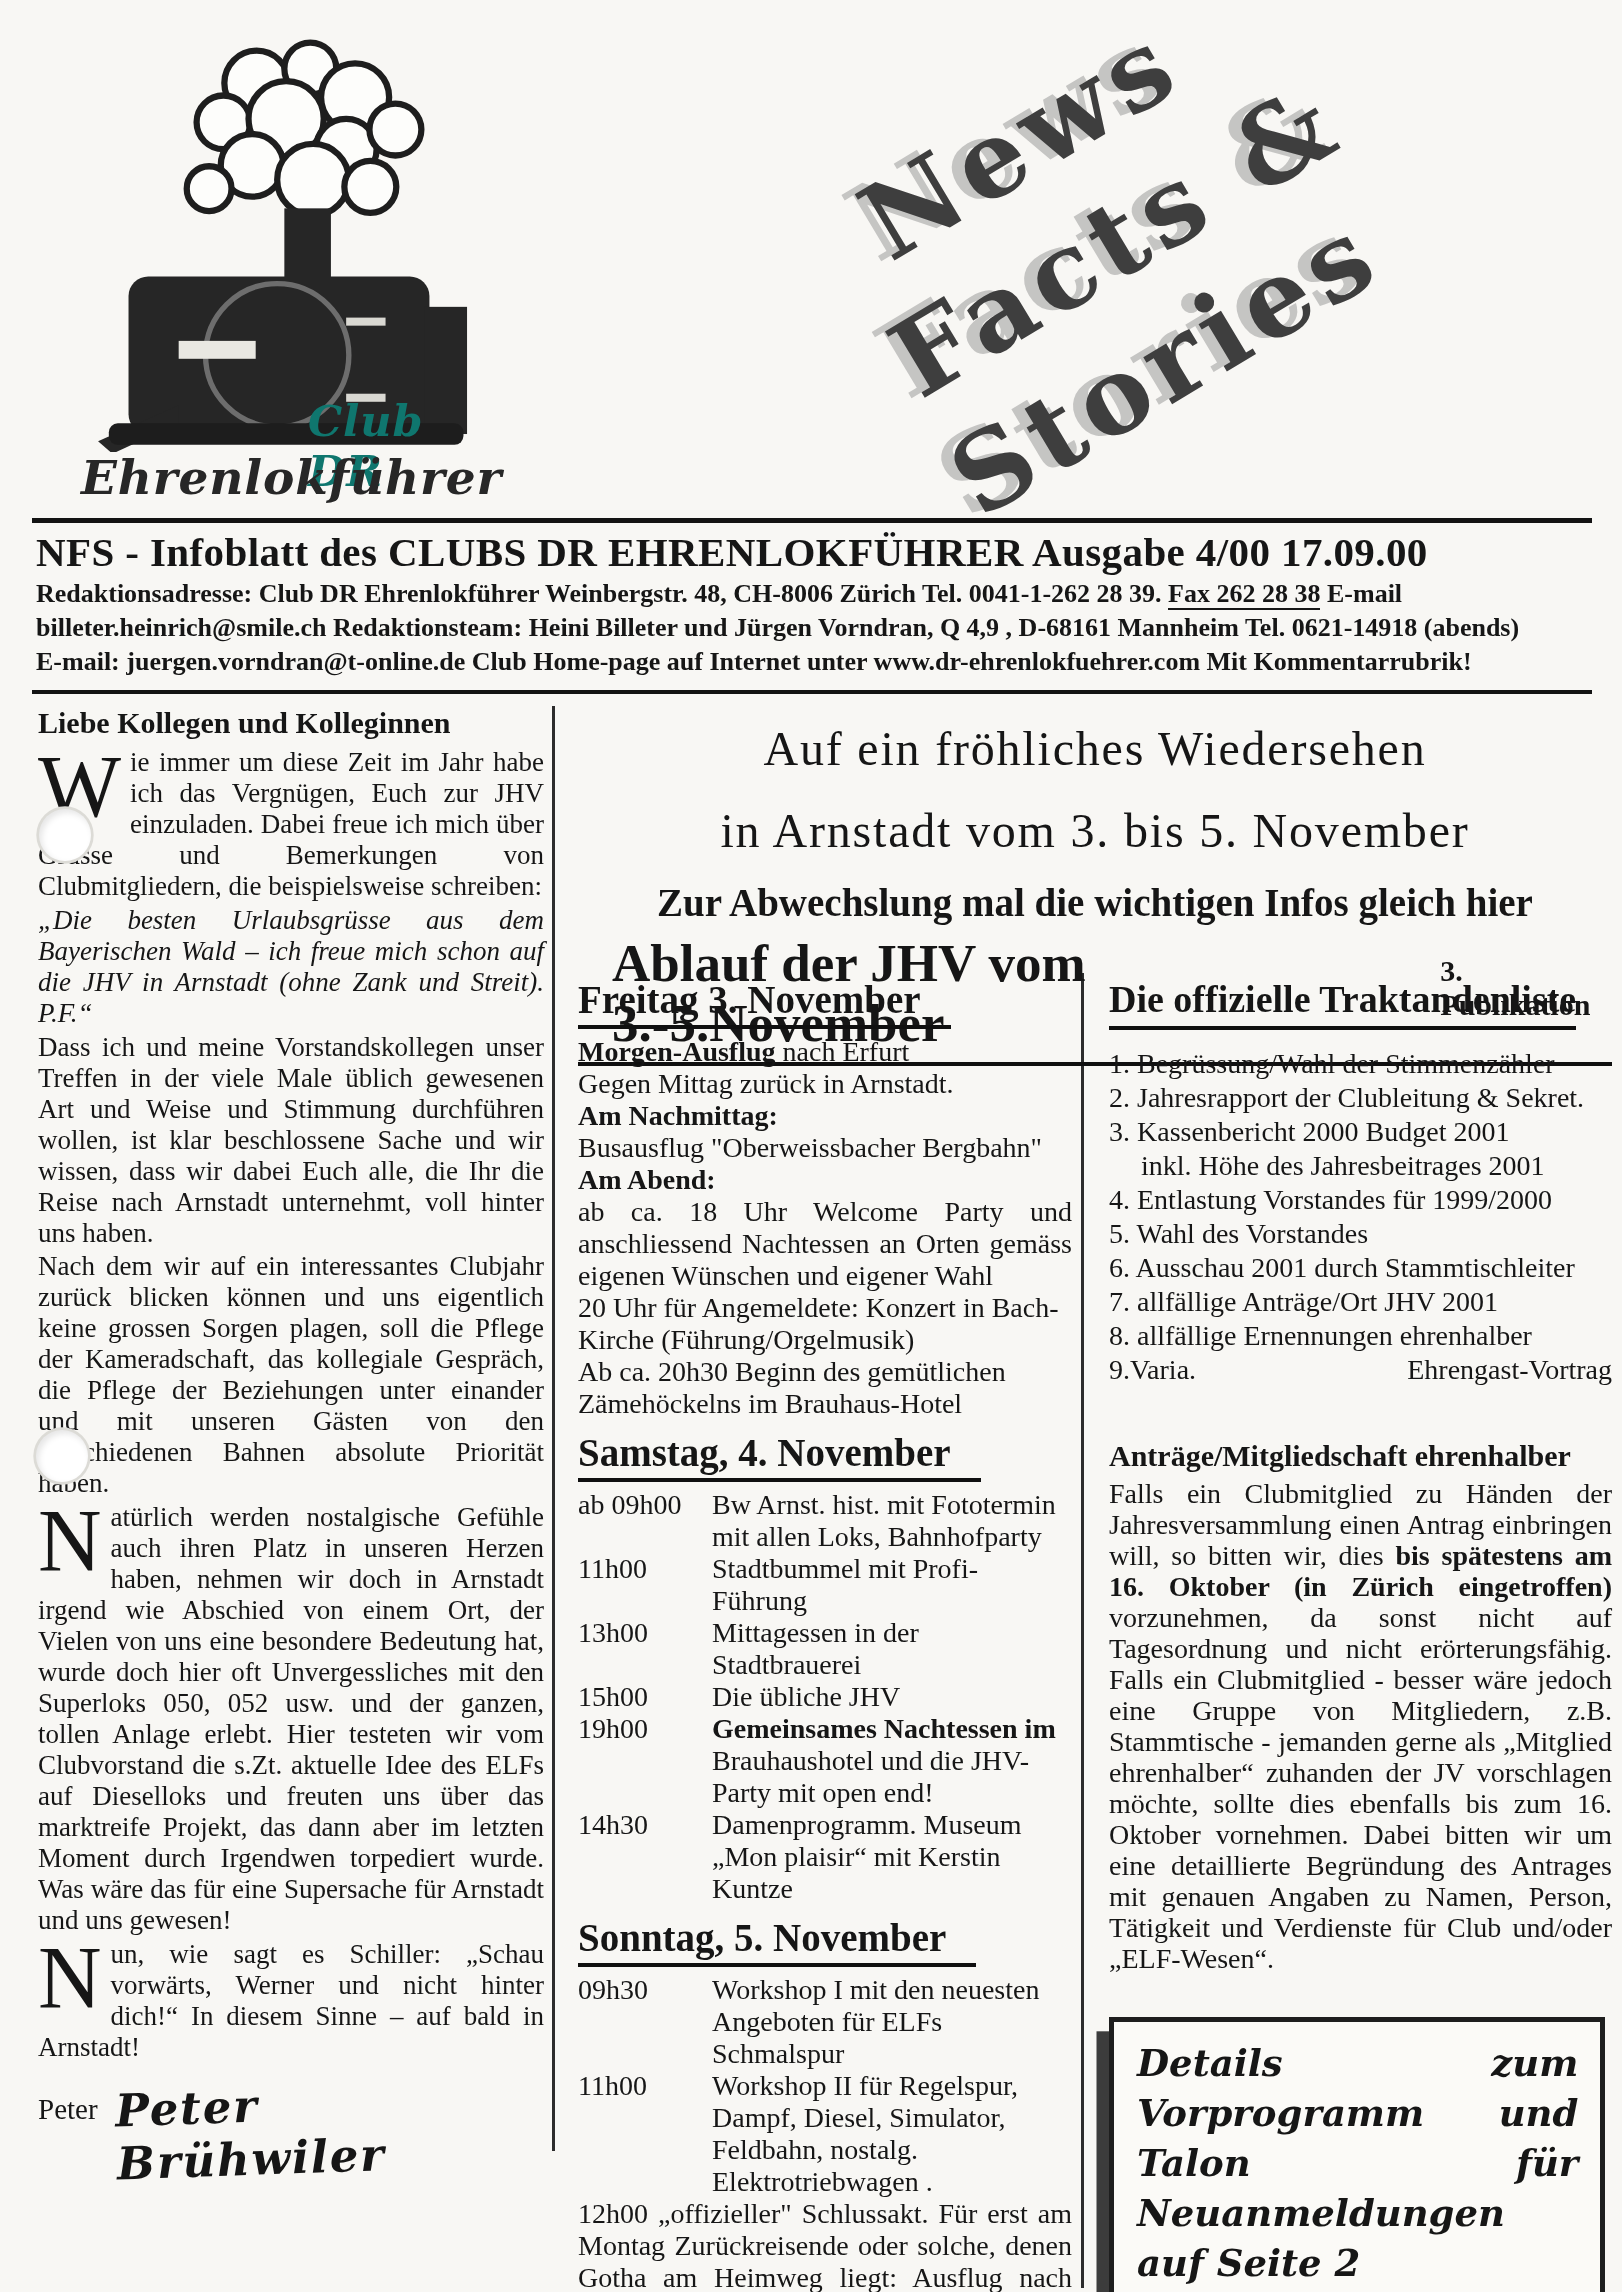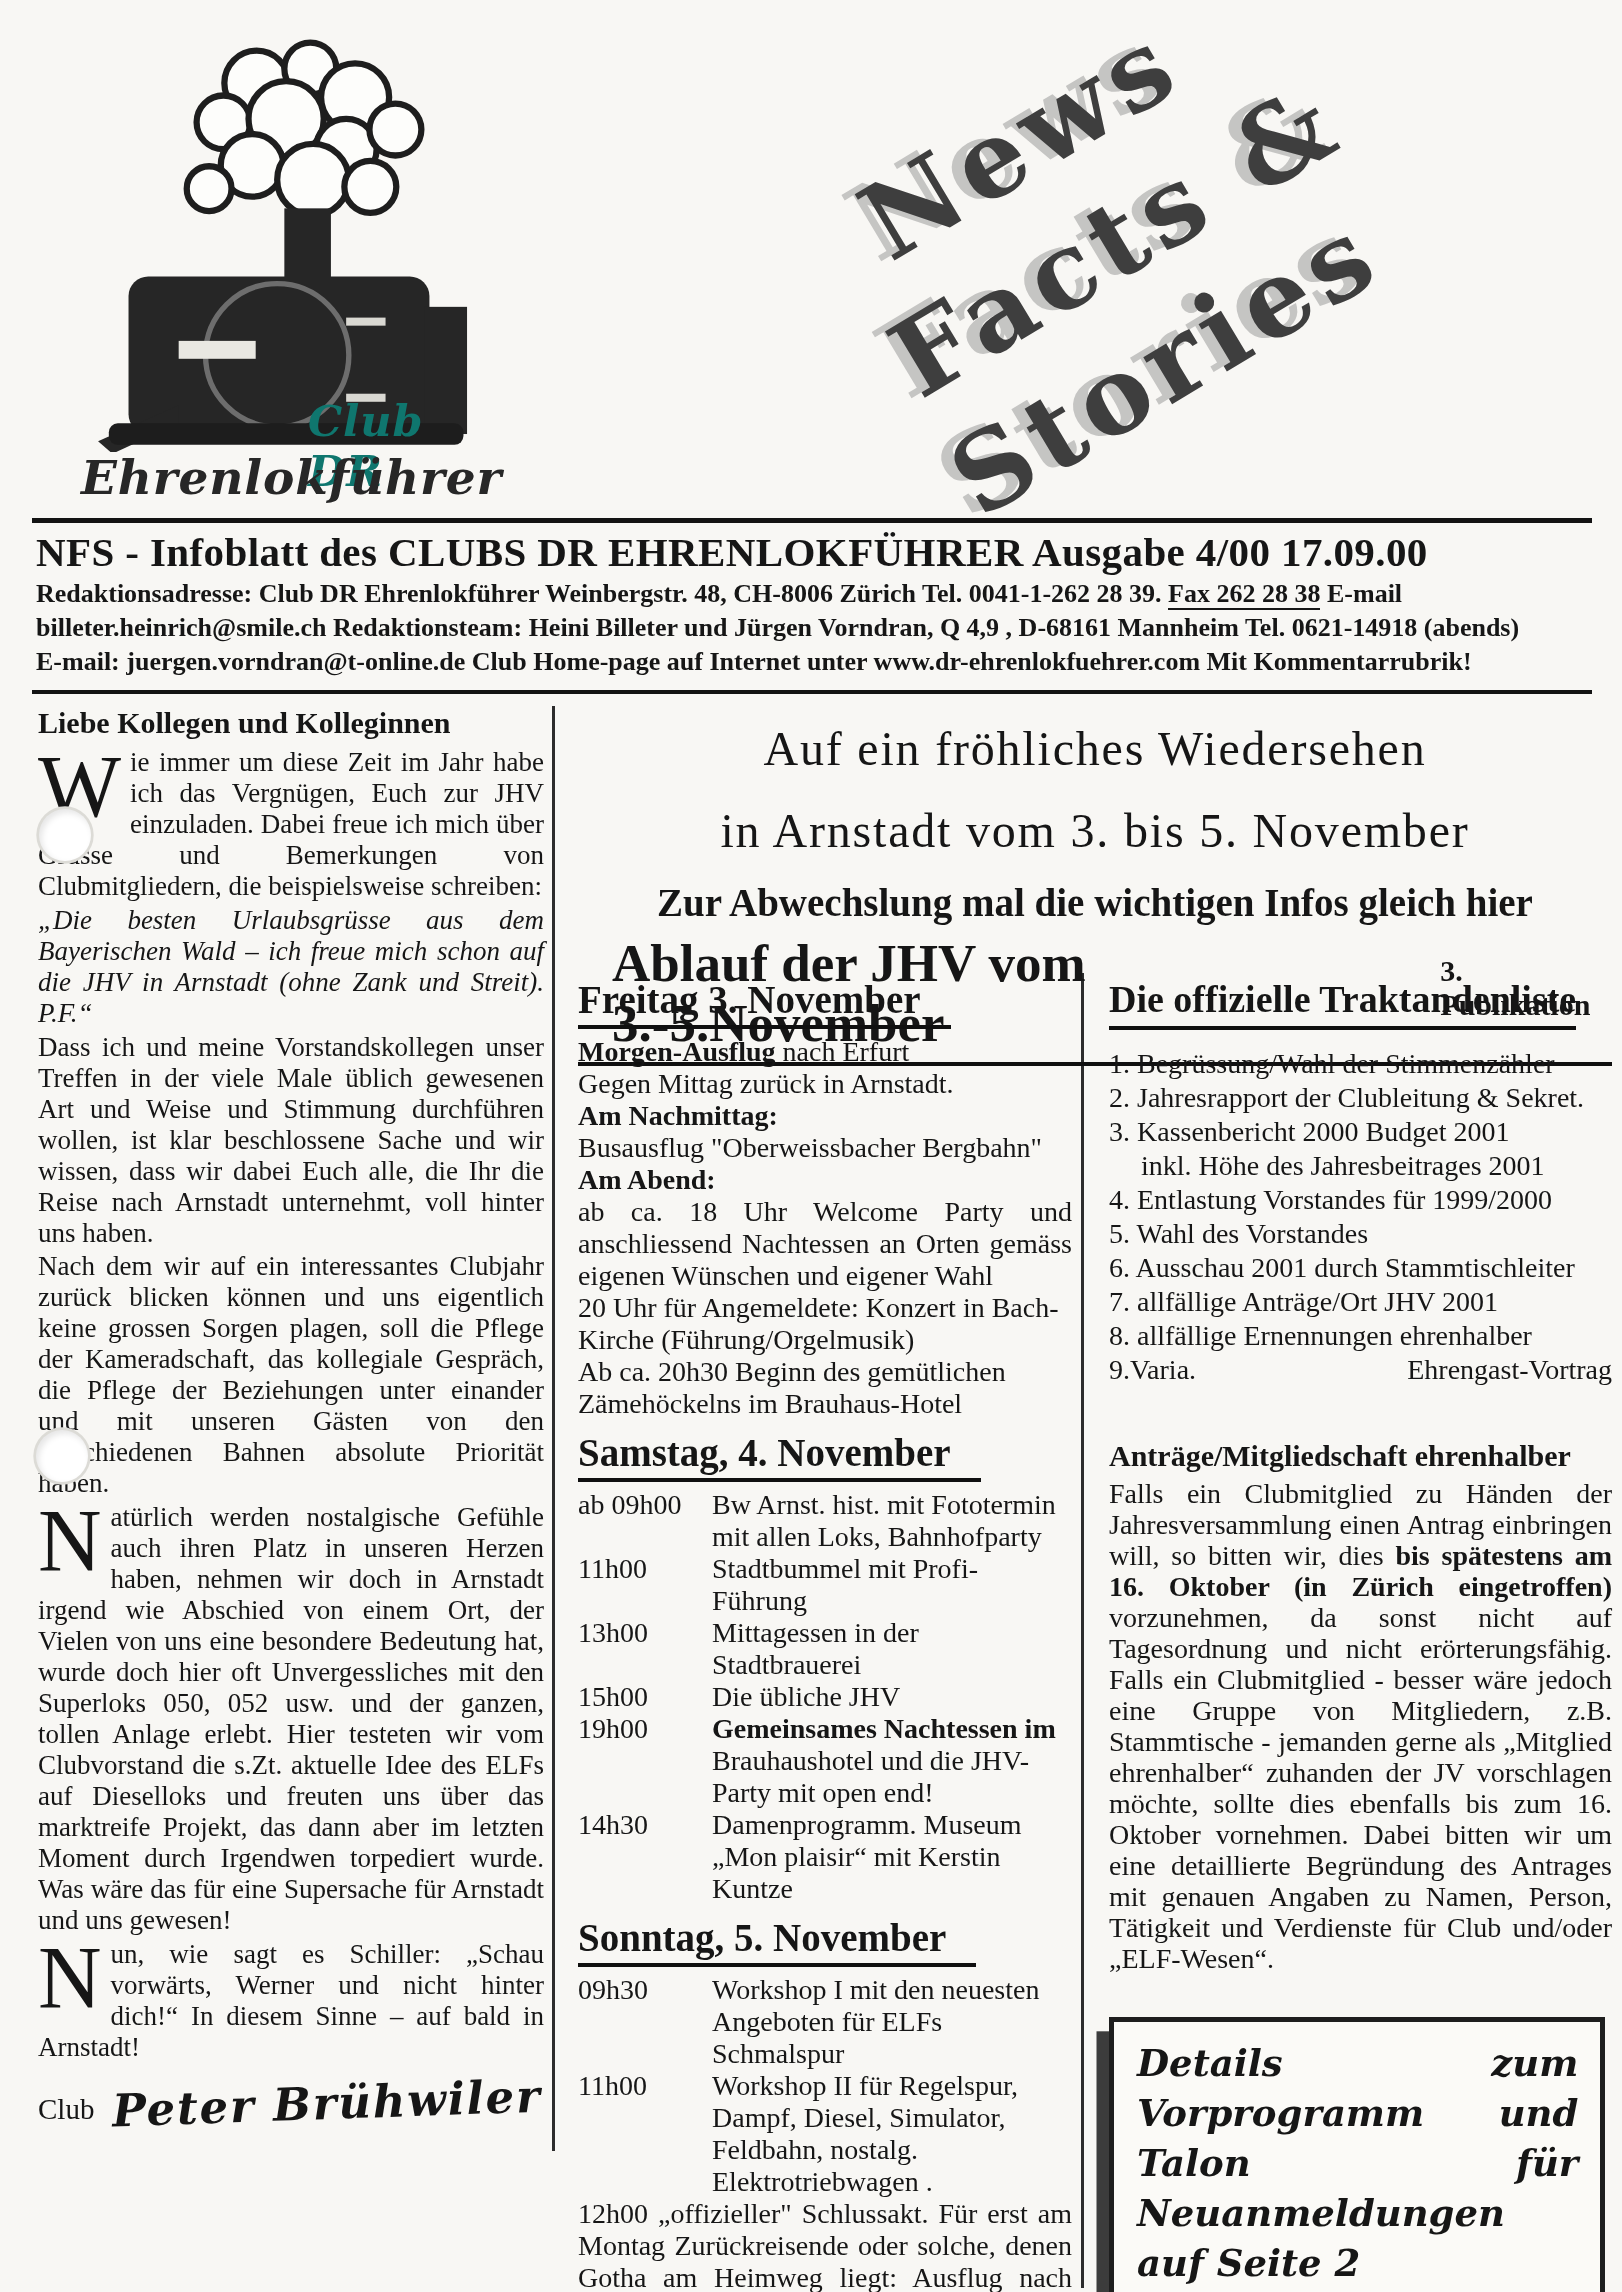--- a/index.html
+++ b/index.html
@@ -136,21 +136,21 @@
 
   <div class="lcol">
     <div class="lcol-h">Liebe Kollegen und Kolleginnen</div>
     <p><span class="dropcap">W</span><span>ie immer um diese Zeit im Jahr habe ich das Vergnügen, Euch zur JHV einzuladen. Dabei freue ich mich über Grüsse und Bemerkungen von Clubmitgliedern, die beispielsweise schreiben:</span></p>
     <p class="quote">„Die besten Urlaubsgrüsse aus dem Bayerischen Wald – ich freue mich schon auf die JHV in Arnstadt (ohne Zank und Streit). P.F.“</p>
     <p>Dass ich und meine Vorstandskollegen unser Treffen in der viele Male üblich gewesenen Art und Weise und Stimmung durchführen wollen, ist klar beschlossene Sache und wir wissen, dass wir dabei Euch alle, die Ihr die Reise nach Arnstadt unternehmt, voll hinter uns haben.</p>
     <p>Nach dem wir auf ein interessantes Clubjahr zurück blicken können und uns eigentlich keine grossen Sorgen plagen, soll die Pflege der Kameradschaft, das kollegiale Gespräch, die Pflege der Beziehungen unter einander und mit unseren Gästen von den verschiedenen Bahnen absolute Priorität haben.</p>
     <p><span class="dropcap">N</span><span>atürlich werden nostalgische Gefühle auch ihren Platz in unseren Herzen haben, nehmen wir doch in Arnstadt irgend wie Abschied von einem Ort, der Vielen von uns eine besondere Bedeutung hat, wurde doch hier oft Unvergessliches mit den Superloks 050, 052 usw. und der ganzen, tollen Anlage erlebt. Hier testeten wir vom Clubvorstand die s.Zt. aktuelle Idee des ELFs auf Dieselloks und freuten uns über das marktreife Projekt, das dann aber im letzten Moment durch Irgendwen torpediert wurde. Was wäre das für eine Supersache für Arnstadt und uns gewesen!</span></p>
     <p><span class="dropcap">N</span><span>un, wie sagt es Schiller: „Schau vorwärts, Werner und nicht hinter dich!“ In diesem Sinne – auf bald in Arnstadt!</span></p>
     <div class="sig">
-      <span class="sig-pre">Club</span>
+      <span class="sig-pre">Peter</span>
       <span class="sig-name">Peter Brühwiler</span>
     </div>
   </div>
 
   <div class="headline">
     <div class="hl1">Auf ein fröhliches Wiedersehen</div>
     <div class="hl2">in Arnstadt vom 3. bis 5. November</div>
     <div class="hl3">Zur Abwechslung mal die wichtigen Infos gleich hier</div>
     <div class="hl4">
       <span class="hl4-main">Ablauf der JHV vom 3.-5.November</span>

